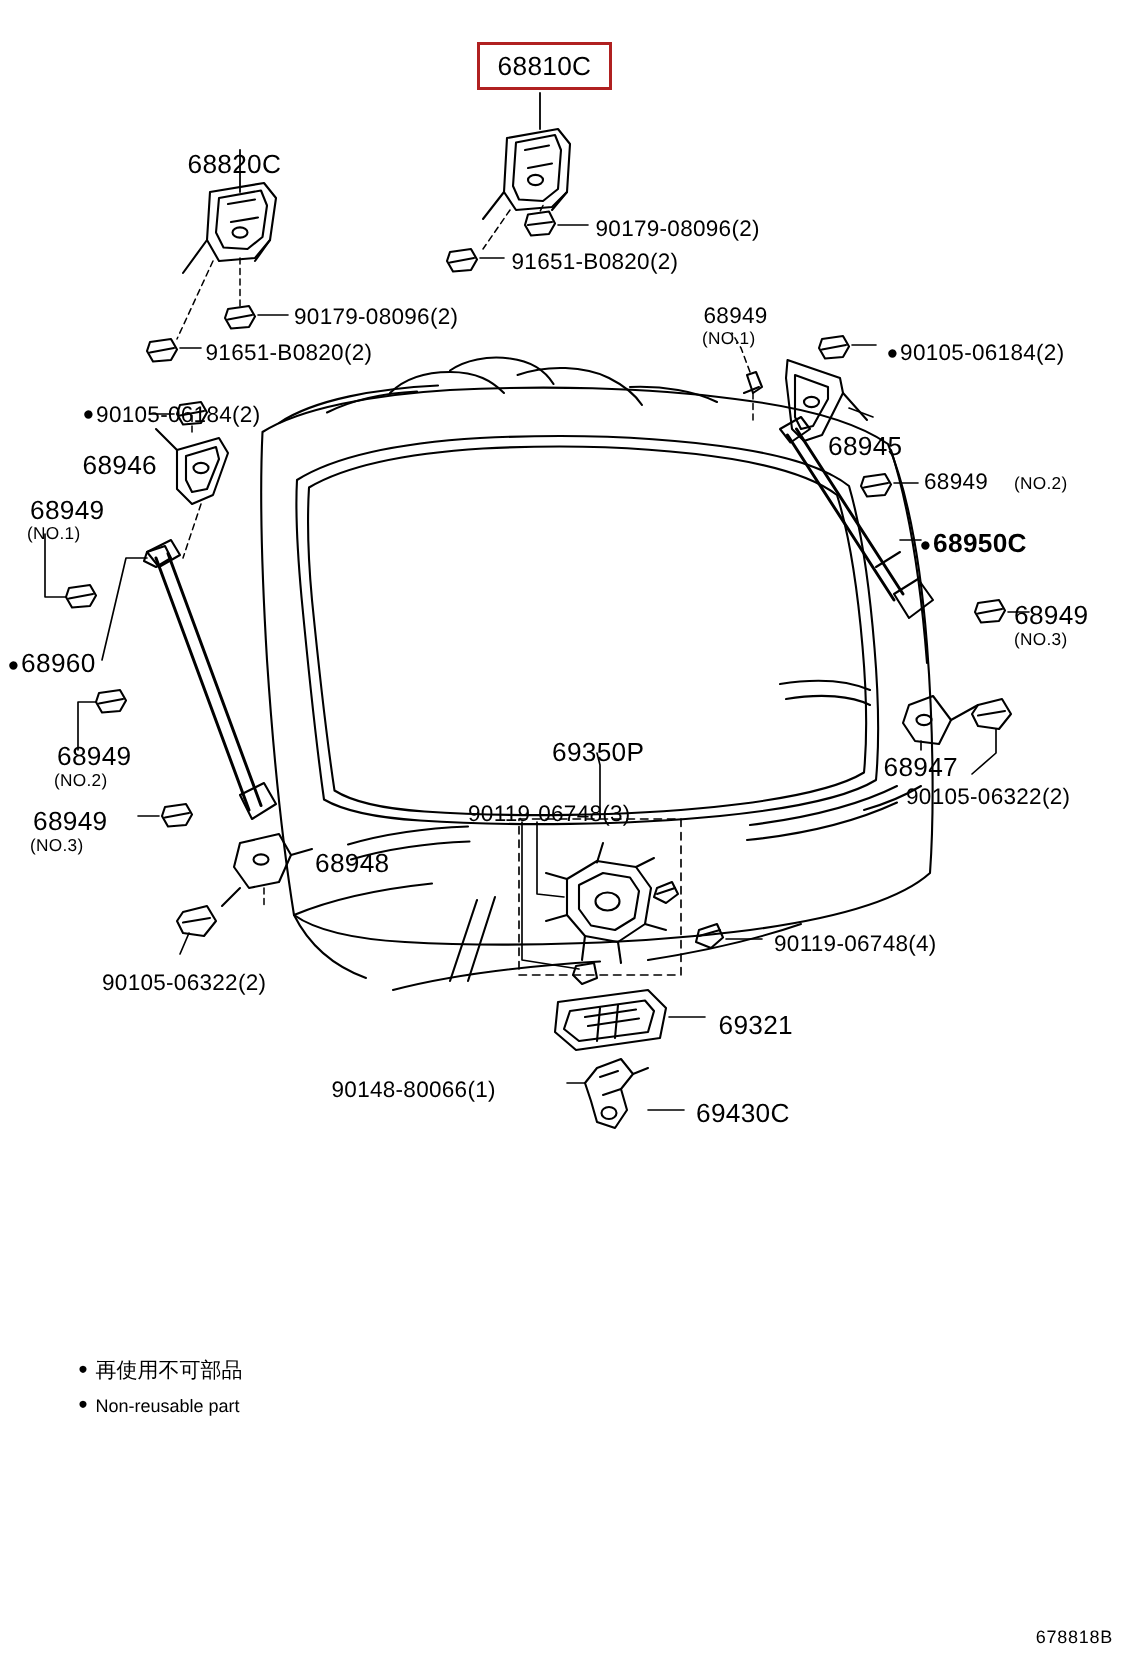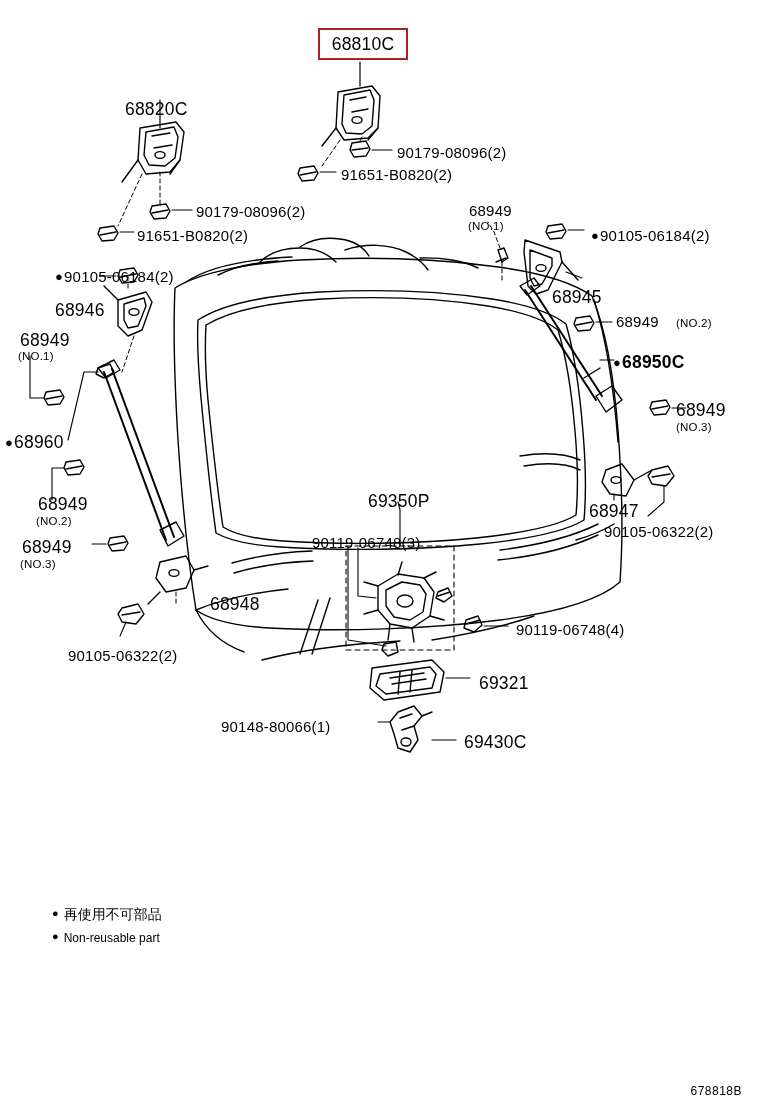--- a/index.html
+++ b/index.html
@@ -366,21 +366,21 @@
 <div class="lbl sub" style="left:36px; top:515px;">(NO.2)</div>
 
 <div class="lbl big" style="left:589px; top:501px;">68947</div>
 <div class="lbl mid" style="left:604px; top:523px;">90105-06322(2)</div>
 
 <div class="lbl mid" style="left:284px; top:534px;margin-left:28px;">90119-06748(3)</div>
 
 <div class="lbl big" style="left:22px; top:537px;">68949</div>
 <div class="lbl sub" style="left:20px; top:558px;">(NO.3)</div>
 
-<div class="lbl big" style="left:210px; top:565px;margin-top:29px;">68948</div>
+<div class="lbl big" style="left:210px; top:565px;">68948</div>
 
 <div class="lbl mid" style="left:516px; top:621px;">90119-06748(4)</div>
 <div class="lbl mid" style="left:68px; top:647px;">90105-06322(2)</div>
 
 <div class="lbl big" style="left:479px; top:673px;">69321</div>
 <div class="lbl mid" style="left:221px; top:718px;">90148-80066(1)</div>
 <div class="lbl big" style="left:464px; top:732px;">69430C</div>
 
 <div id="legend">
   <div>

